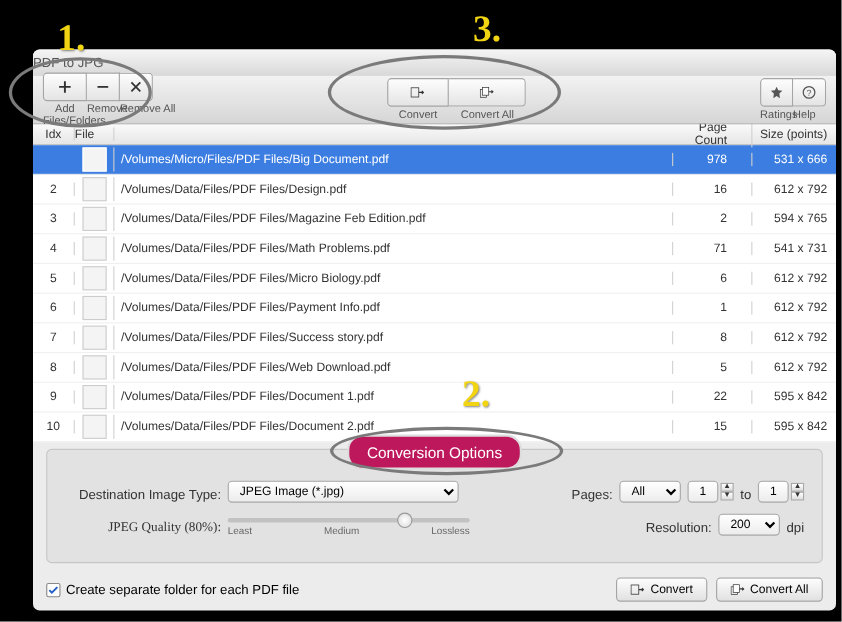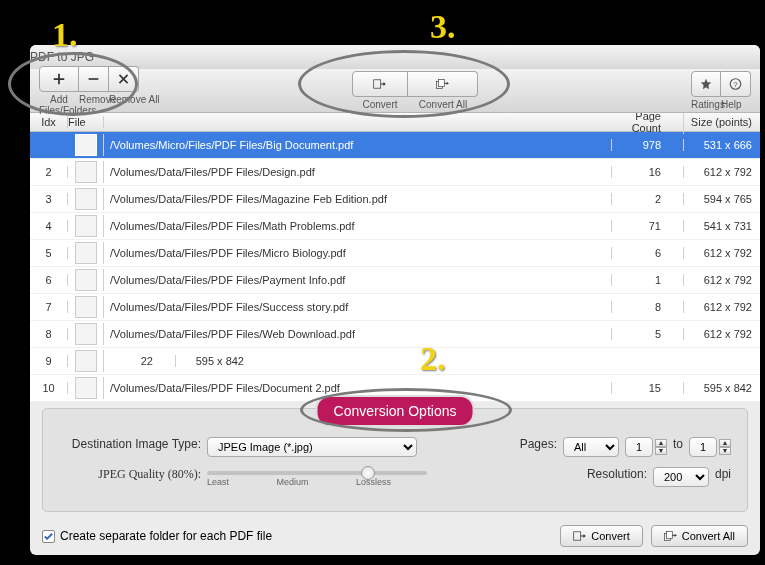--- a/index.html
+++ b/index.html
@@ -16,27 +16,27 @@
   .col-path { flex:1; padding-left:6px; border-right:1px solid #d0d0d0; }
   .col-pages { width:72px; text-align:right; padding-right:22px; border-right:1px solid #d0d0d0; }
   .col-size { width:76px; text-align:right; padding-right:8px; }
   .rows { background:#fff; }
   .row { display:flex; height:27px; align-items:center; font-size:11px; color:#333; border-bottom:1px solid #f0f0f0; }
   .row.selected { background:#3b7de0; color:#fff; }
   .row .thumb { width:22px; height:22px; background:#f4f4f4; border:1px solid #ccc; margin:0 auto; position:relative; }
   .row.selected .thumb { border-color:#fff; }
   .panel { margin:6px 12px 0; background:#e2e2e2; border:1px solid #c6c6c6; border-radius:5px; padding:28px 16px 14px; position:relative; }
   .panel-title { position:absolute; top:-14px; left:50%; transform:translateX(-50%); background:#be185d; color:#fff; font-size:14px; padding:6px 16px; border-radius:14px; border:2px solid #ddd; }
-  .panel-row { display:flex; align-items:flex-start; font-size:12px; color:#333; margin-bottom:10px; }
+  .panel-row { display:flex; align-items:flex-end; font-size:12px; color:#333; margin-bottom:10px; }
   .panel-row .lab { text-align:right; }
   select, input[type=text] { background:linear-gradient(#fff,#ececec); border:1px solid #a9a9a9; border-radius:4px; height:20px; font-size:11px; padding:0 6px; }
   .slider-wrap { flex:1; display:flex; flex-direction:column; }
   .slider { width:220px; height:4px; background:#c2c2c2; border-radius:2px; position:relative; margin:4px 0 2px; }
   .slider .knob { position:absolute; top:-5px; width:14px; height:14px; background:radial-gradient(#fff,#d9d9d9); border:1px solid #999; border-radius:50%; }
-  .slider-labels { display:flex; justify-content:space-between; width:184px; font-size:9px; color:#666; }
+  .slider-labels { display:flex; justify-content:space-between; width:220px; font-size:9px; color:#666; }
   .footer { position:absolute; bottom:8px; left:12px; right:12px; display:flex; align-items:center; font-size:12px; }
   .footer .fbtn { background:linear-gradient(#fdfdfd,#e1e1e1); border:1px solid #a3a3a3; border-radius:4px; height:22px; padding:0 12px; font-size:11px; display:inline-flex; align-items:center; gap:4px; margin-left:8px; cursor:pointer; }
   .stepper { display:inline-flex; align-items:center; }
   .stepper input { width:28px; text-align:center; }
   .stepper .arrows { display:flex; flex-direction:column; margin-left:2px; }
   .stepper .arrows div { width:12px; height:8px; background:linear-gradient(#fff,#ddd); border:1px solid #aaa; font-size:7px; text-align:center; line-height:6px; cursor:pointer; }
   
   .circ { position:absolute; border:3px solid #7a7a7a; border-radius:50%; background:transparent; pointer-events:none; z-index:40; }
   .anno { position:absolute; font-family: "Comic Sans MS","Marker Felt",cursive; font-size:34px; font-weight:bold; color:#f1d512; text-shadow:1px 1px 2px rgba(0,0,0,.5); z-index:50; pointer-events:none; }
   .checkbox { width:13px; height:13px; border:1px solid #888; border-radius:2px; background:#fff; display:inline-flex; align-items:center; justify-content:center; margin-right:5px; }
@@ -202,20 +202,21 @@
         </div>
         <div class="col-path">/Volumes/Data/Files/PDF Files/Web Download.pdf</div>
         <div class="col-pages">5</div>
         <div class="col-size">612 x 792</div>
       </div>
       <div class="row">
         <div class="col-idx">9</div>
         <div class="col-thumb">
           <div class="thumb"></div>
         </div>
+        <div class="col-path">/Volumes/Data/Files/PDF Files/Document 1.pdf</div>
         <div class="col-pages">22</div>
         <div class="col-size">595 x 842</div>
       </div>
       <div class="row">
         <div class="col-idx">10</div>
         <div class="col-thumb">
           <div class="thumb"></div>
         </div>
         <div class="col-path">/Volumes/Data/Files/PDF Files/Document 2.pdf</div>
         <div class="col-pages">15</div>

